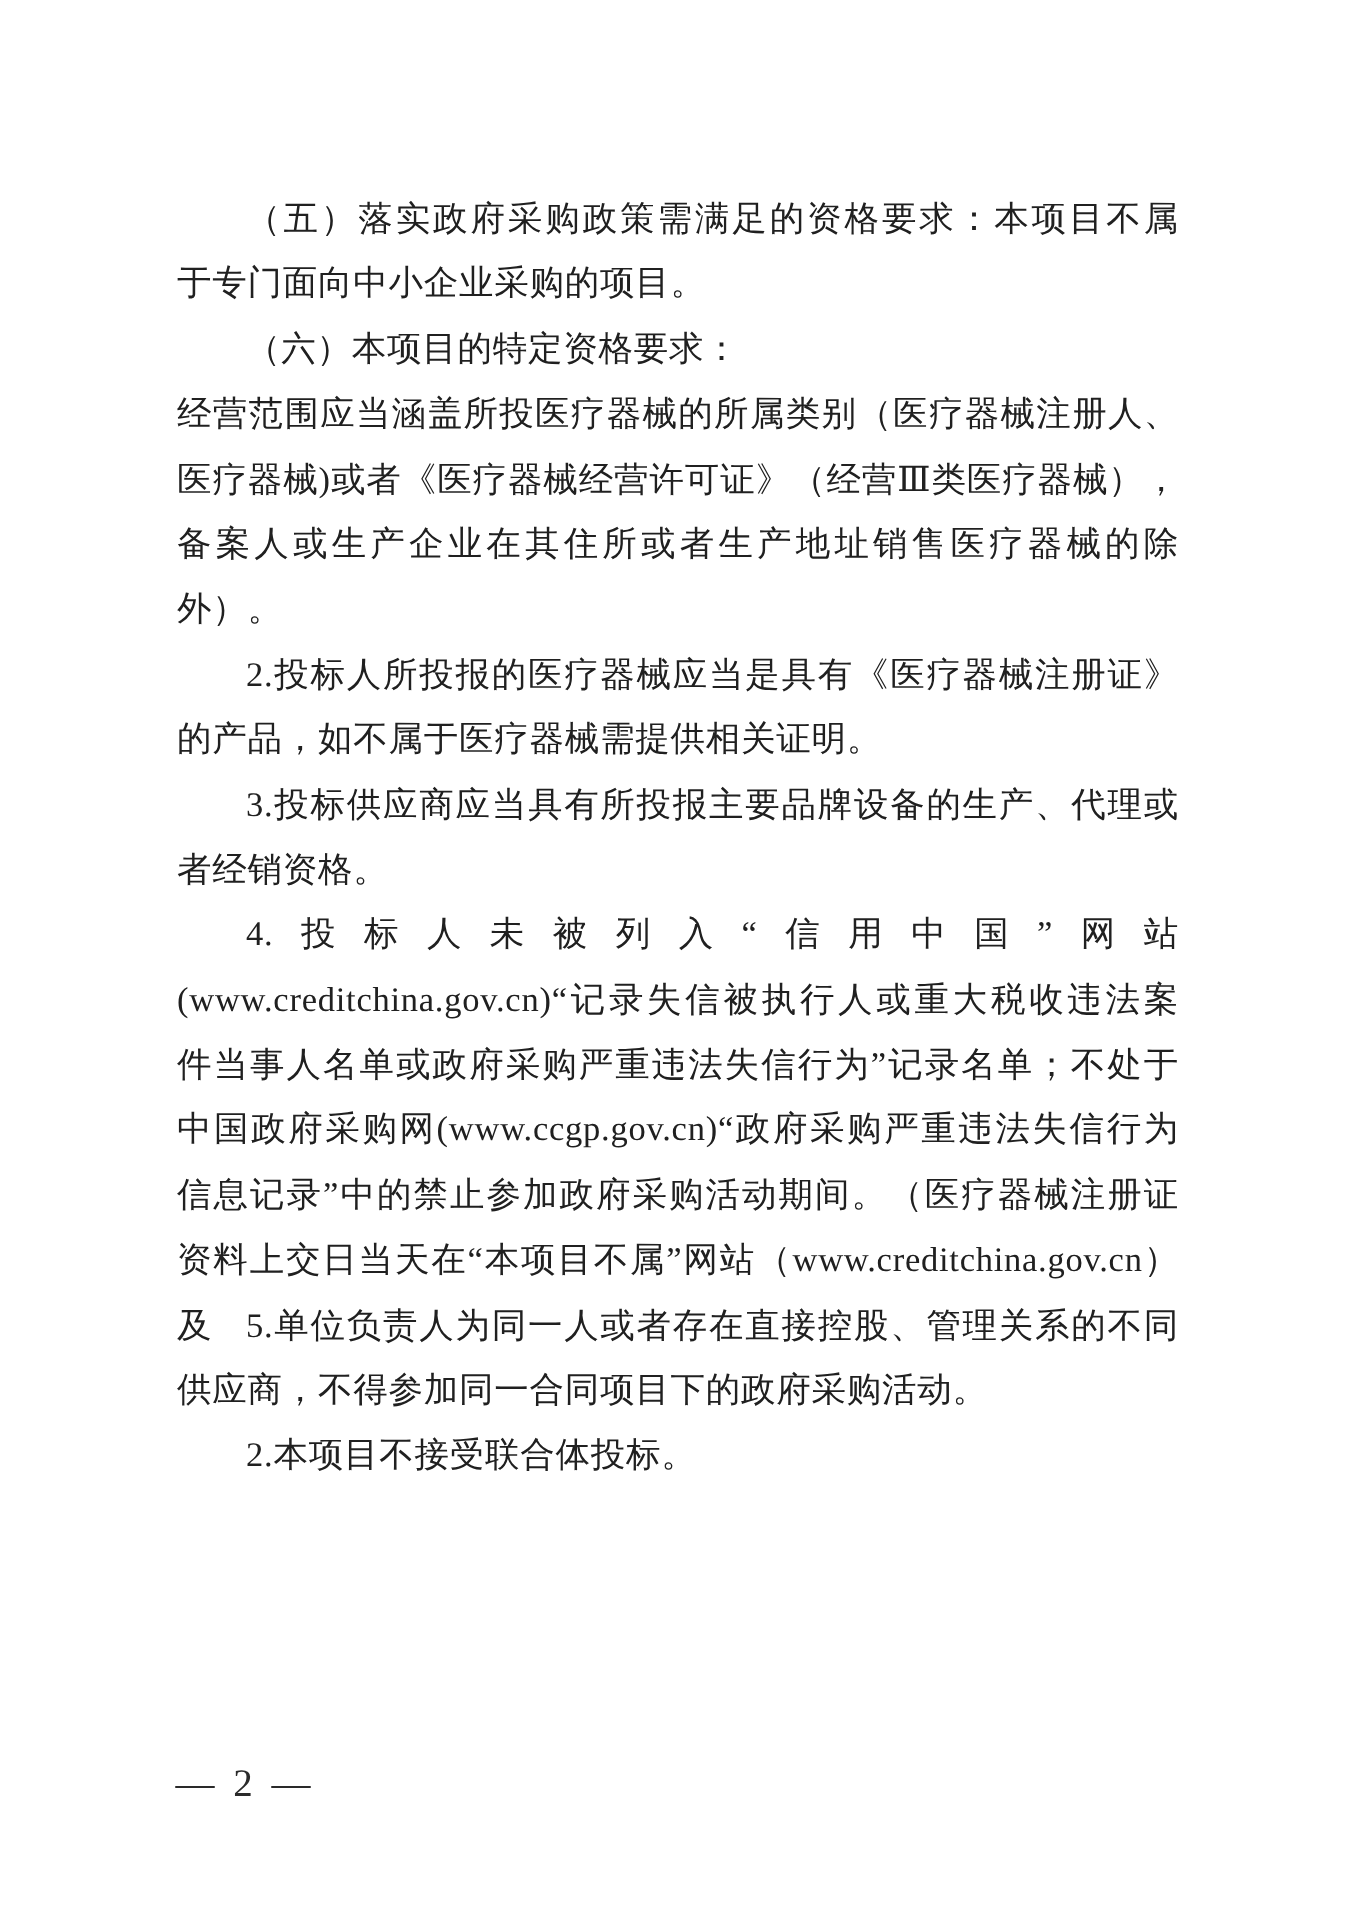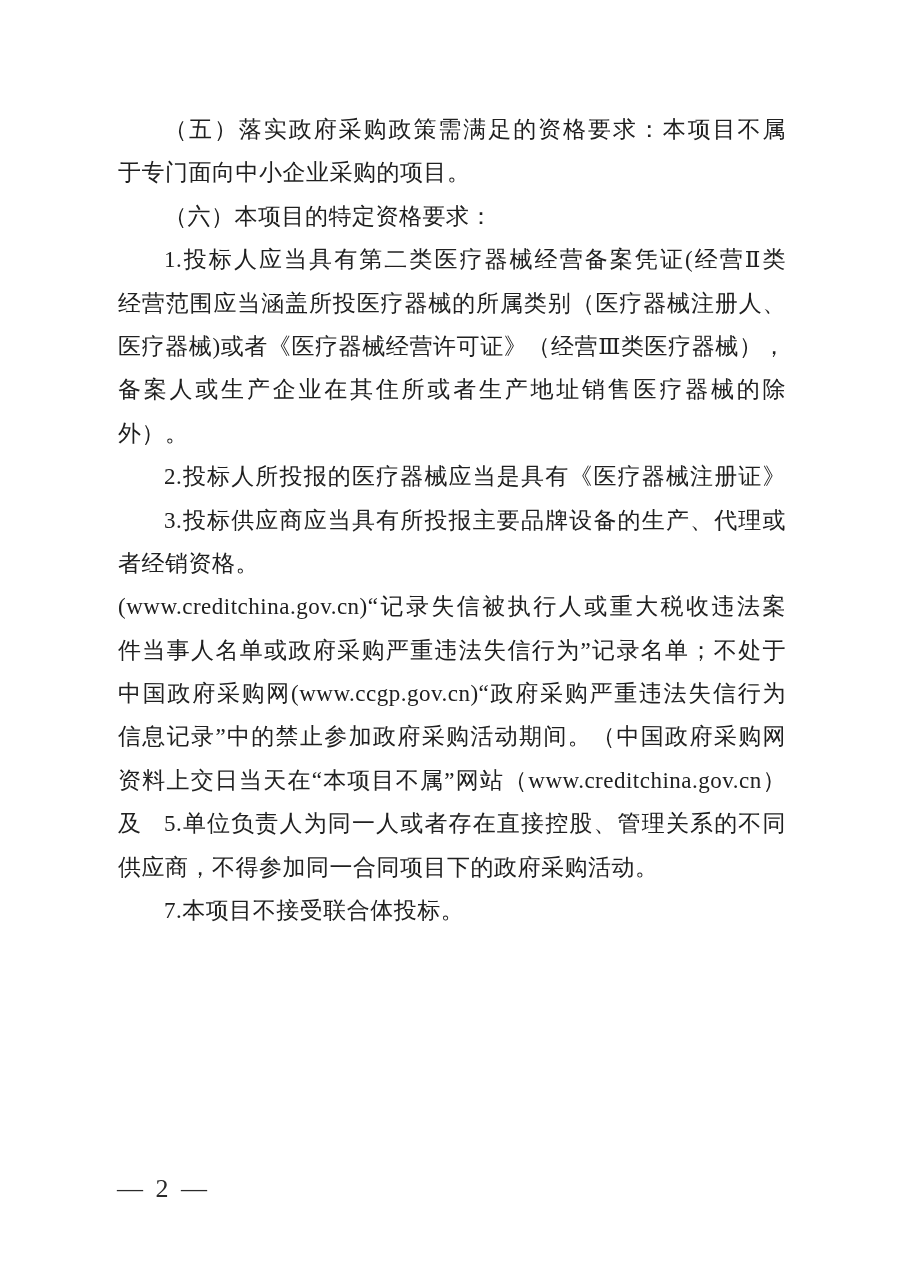--- a/index.html
+++ b/index.html
@@ -12,21 +12,21 @@
     width: 900px;
     height: 1272px;
     background: #ffffff;
     font-family: "Liberation Serif", "DejaVu Serif", serif;
     color: #202020;
     overflow: hidden;
   }
   .doc-body {
     position: absolute;
     left: 118px;
-    top: 108px;
+    top: 124px;
     width: 668px;
   }
   .line {
     font-size: 23px;
     line-height: 43.4px;
     height: 43.4px;
     text-align: justify;
     text-align-last: justify;
     letter-spacing: 0.5px;
   }
@@ -47,31 +47,32 @@
   }
 </style>
 </head>
 <body>
 
 <div class="page">
   <div class="doc-body">
       <div class="line indent">（五）落实政府采购政策需满足的资格要求：本项目不属</div>
       <div class="line last">于专门面向中小企业采购的项目。</div>
       <div class="line indent last">（六）本项目的特定资格要求：</div>
-      <div class="line indent">1.投标人应当具有第二类医疗器械经营备案凭证(经营Ⅱ类</div>
       <div class="line">经营范围应当涵盖所投医疗器械的所属类别（医疗器械注册人、</div>
       <div class="line">医疗器械)或者《医疗器械经营许可证》（经营Ⅲ类医疗器械），</div>
       <div class="line">备案人或生产企业在其住所或者生产地址销售医疗器械的除</div>
       <div class="line last">外）。</div>
       <div class="line indent">2.投标人所投报的医疗器械应当是具有《医疗器械注册证》</div>
+      <div class="line last">的产品，如不属于医疗器械需提供相关证明。</div>
       <div class="line indent">3.投标供应商应当具有所投报主要品牌设备的生产、代理或</div>
       <div class="line last">者经销资格。</div>
+      <div class="line indent">4.投标人未被列入“信用中国”网站</div>
       <div class="line">(www.creditchina.gov.cn)“记录失信被执行人或重大税收违法案</div>
       <div class="line">件当事人名单或政府采购严重违法失信行为”记录名单；不处于</div>
       <div class="line">中国政府采购网(www.ccgp.gov.cn)“政府采购严重违法失信行为</div>
-      <div class="line">信息记录”中的禁止参加政府采购活动期间。（中国政府采购网</div>
+      <div class="line">信息记录”中的禁止参加政府采购活动期间。（医疗器械注册证</div>
       <div class="line">资料上交日当天在“本项目不属”网站（www.creditchina.gov.cn）及</div>
       <div class="line indent">5.单位负责人为同一人或者存在直接控股、管理关系的不同</div>
       <div class="line last">供应商，不得参加同一合同项目下的政府采购活动。</div>
-      <div class="line indent last">7.本项目不接受联合体投标。</div>
+      <div class="line indent last">2.本项目不接受联合体投标。</div>
     </div>
   <div class="page-num">— 2 —</div>
 </div>
 
 </body></html>

